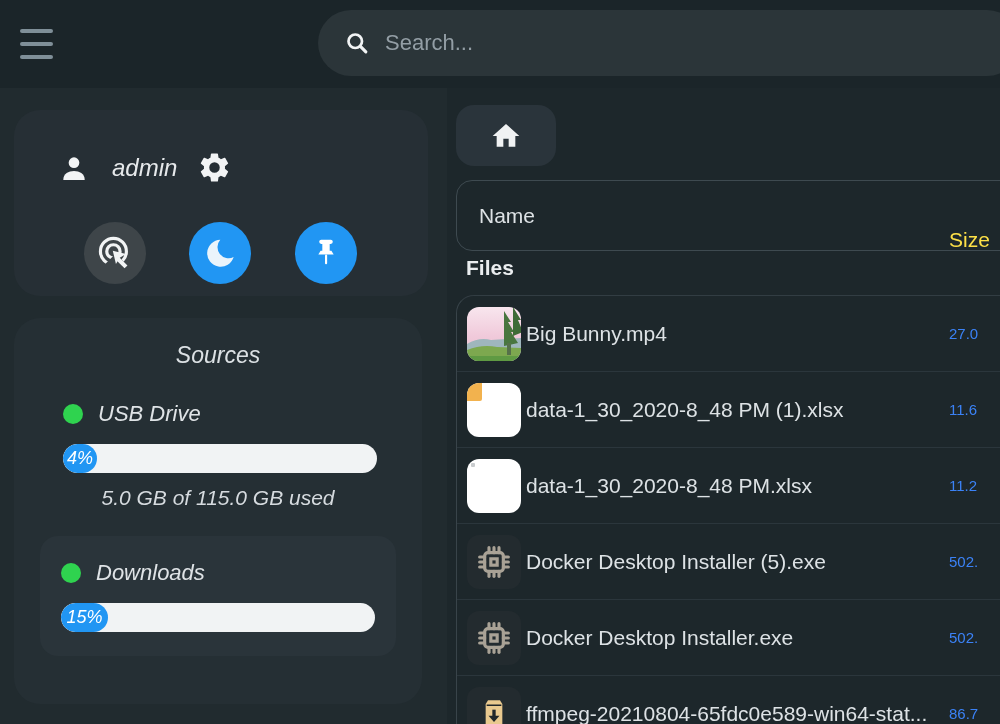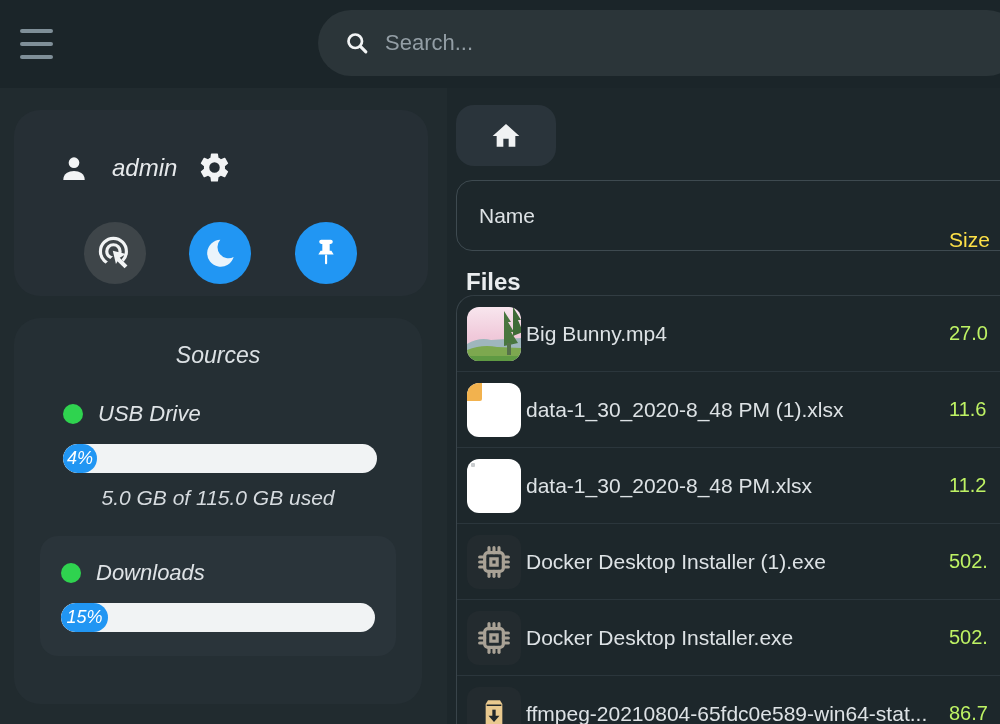--- a/index.html
+++ b/index.html
@@ -47,34 +47,34 @@
   .inner-card .bar{margin-left:21px;}
 
   
   .main{position:absolute;left:447px;top:88px;right:0;bottom:0;background:#1d272b;}
   .home-btn{position:absolute;left:9px;top:17px;width:100px;height:61px;border-radius:18px;
             background:#2a343b;display:flex;align-items:center;justify-content:center;cursor:pointer;}
   .list-header{position:absolute;left:9px;top:92px;width:620px;height:71px;box-sizing:border-box;
                border:1px solid #3e4a50;border-radius:16px;}
   .col-name{position:absolute;left:22px;top:50%;transform:translateY(-50%);font-size:21px;color:#dde2e5;}
   .col-size{position:absolute;left:492px;top:50%;transform:translateY(-50%);font-size:21px;color:#fde047;margin-top:24px;}
-  .files-label{position:absolute;left:19px;top:180px;font-size:24px;font-weight:700;color:#eaedef;}
+  .files-label{position:absolute;left:19px;top:168px;font-size:21px;font-weight:700;color:#eaedef;}
   .rows{position:absolute;left:9px;top:207px;width:611px;
         border-left:1px solid #39444a;border-top:1px solid #323d43;border-top-left-radius:18px;}
   .row{position:relative;height:75px;display:flex;align-items:center;padding-left:10px;
        border-bottom:1px solid #2b363c;cursor:pointer;}
   .file-icon{width:54px;height:54px;border-radius:12px;flex-shrink:0;overflow:hidden;
              display:flex;align-items:center;justify-content:center;}
   .file-icon.dark{background:#232b2f;}
   .file-icon.sheet{background:#ffffff;position:relative;}
   .sheet-tab{position:absolute;left:0;top:0;width:15px;height:18px;border-radius:4px 0 2px 0;background:#f2b24e;}
   .sheet-dot{position:absolute;left:4px;top:4px;width:4px;height:4px;background:#c9ccce;border-radius:1px;}
   .file-name{margin-left:5px;font-size:21px;color:#dde2e5;white-space:nowrap;
              max-width:410px;overflow:hidden;text-overflow:ellipsis;}
-  .file-size{position:absolute;left:492px;font-size:20px;color:#bef264;white-space:nowrap;}
+  .file-size{position:absolute;left:492px;font-size:15px;color:#3b82f6;white-space:nowrap;}
 </style>
 </head>
 <body>
 
 <div class="app">
 
   <div class="topbar">
     <div class="hamburger">
       <span></span>
         <span></span>
@@ -221,21 +221,21 @@
               <line x1="12" y1="17.6" x2="12" y2="20.6"></line>
               <line x1="15" y1="17.6" x2="15" y2="20.6"></line>
             <line x1="3.4" y1="9" x2="6.4" y2="9"></line>
               <line x1="3.4" y1="12" x2="6.4" y2="12"></line>
               <line x1="3.4" y1="15" x2="6.4" y2="15"></line>
             <line x1="17.6" y1="9" x2="20.6" y2="9"></line>
               <line x1="17.6" y1="12" x2="20.6" y2="12"></line>
               <line x1="17.6" y1="15" x2="20.6" y2="15"></line>
           </svg>
         </div>
-        <span class="file-name">Docker Desktop Installer (1).exe</span>
+        <span class="file-name">Docker Desktop Installer (5).exe</span>
         <span class="file-size">502.</span>
       </div>
 
       <div class="row">
         <div class="file-icon dark">
           <svg width="40" height="40" viewBox="0 0 24 24" stroke="#a9a296" fill="none" stroke-width="1.9" stroke-linecap="round">
             <rect x="6.4" y="6.4" width="11.2" height="11.2" rx="2"></rect>
             <rect x="10.1" y="10.1" width="3.8" height="3.8"></rect>
             <line x1="9" y1="3.4" x2="9" y2="6.4"></line>
               <line x1="12" y1="3.4" x2="12" y2="6.4"></line>

